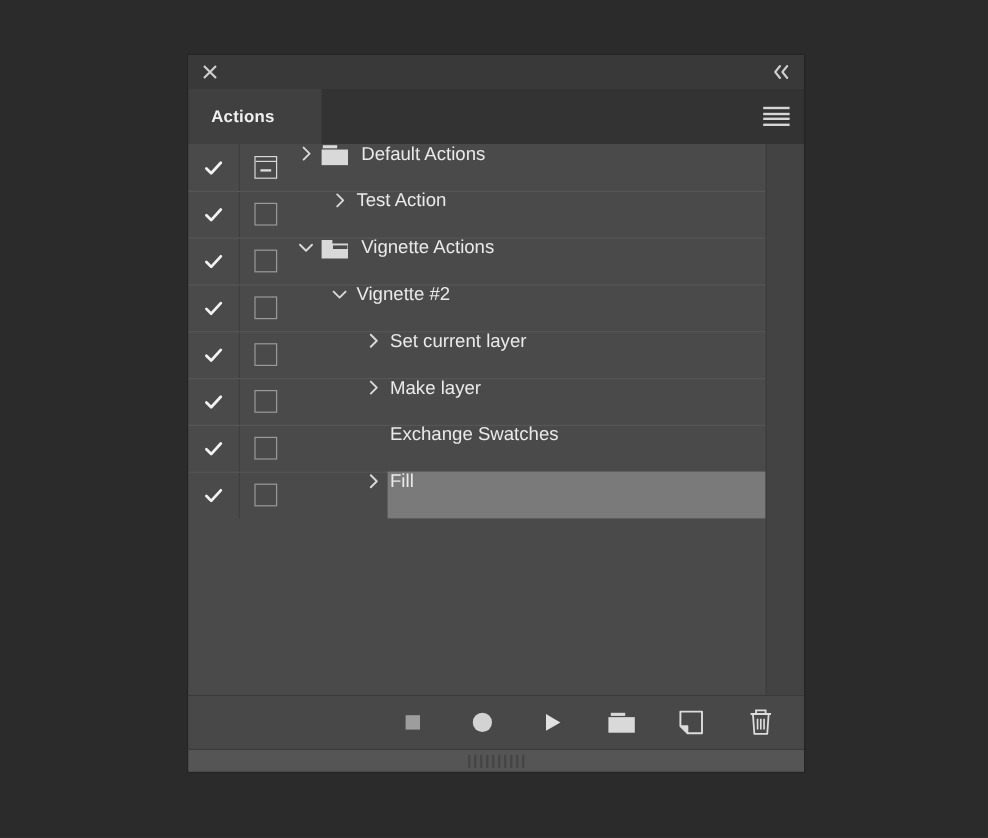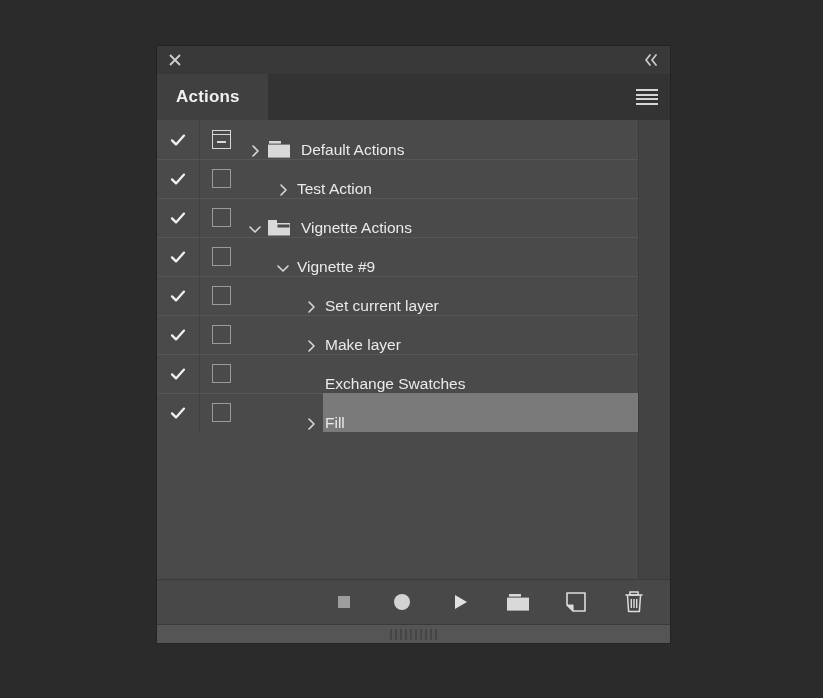--- a/index.html
+++ b/index.html
@@ -46,21 +46,21 @@
   .tab {
     background: #404040;
     width: 111px;
     display: flex; align-items: center;
     padding-left: 19px;
     box-sizing: border-box;
     cursor: pointer;
   }
   .tab-label {
     color: #f0f0f0;
-    font-size: 17px;
+    font-size: 14px;
     font-weight: bold;
     letter-spacing: 0.2px;
   }
   .menu-icon {
     position: absolute; right: 12px; top: 50%;
     transform: translateY(-50%);
     width: 22px; height: 16px;
     display: flex; flex-direction: column;
     justify-content: space-between;
     cursor: pointer;
@@ -101,21 +101,21 @@
     width: 42px; flex: 0 0 42px;
     display: flex; align-items: center; justify-content: center;
     border-right: 1px solid #3f3f3f;
   }
   .cell-toggle {
     width: 43px; flex: 0 0 43px;
     display: flex; align-items: center; justify-content: center;
   }
   .cell-body {
     flex: 1 1 auto;
-    display: flex; align-items: flex-end;
+    display: flex; align-items: flex-start;
     position: relative;
   }
 
   .check {
     width: 16px; height: 16px;
   }
 
   .togglebox {
     width: 19px; height: 19px;
     border: 1px solid #9a9a9a;
@@ -311,21 +311,21 @@
             <span class="togglebox"></span>
           </div>
           <div class="cell-body">
             <div class="indent-spacer" style="width: 28px;"></div>
             <div class="disc" style="position: relative;">
               <svg width="16" height="16" viewBox="0 0 16 16">
                 <path d="M3 6 L8 11 L13 6" stroke="#d8d8d8" stroke-width="1.6" fill="none" stroke-linecap="round" stroke-linejoin="round"></path>
               </svg>
             </div>
             <div style="flex: 0 0 2px;"></div>
-            <span class="label" style="position: relative;">Vignette #9</span>
+            <span class="label" style="position: relative;">Vignette #2</span>
           </div>
         </div>
         <div class="row">
           <div class="rowbg"></div>
           <div class="cell-check">
             <svg class="check" viewBox="0 0 16 16">
               <path d="M2 8.4 L6 12.4 L14 3.6" stroke="#f2f2f2" stroke-width="2.3" fill="none" stroke-linecap="round" stroke-linejoin="round"></path>
             </svg>
           </div>
           <div class="cell-toggle">

